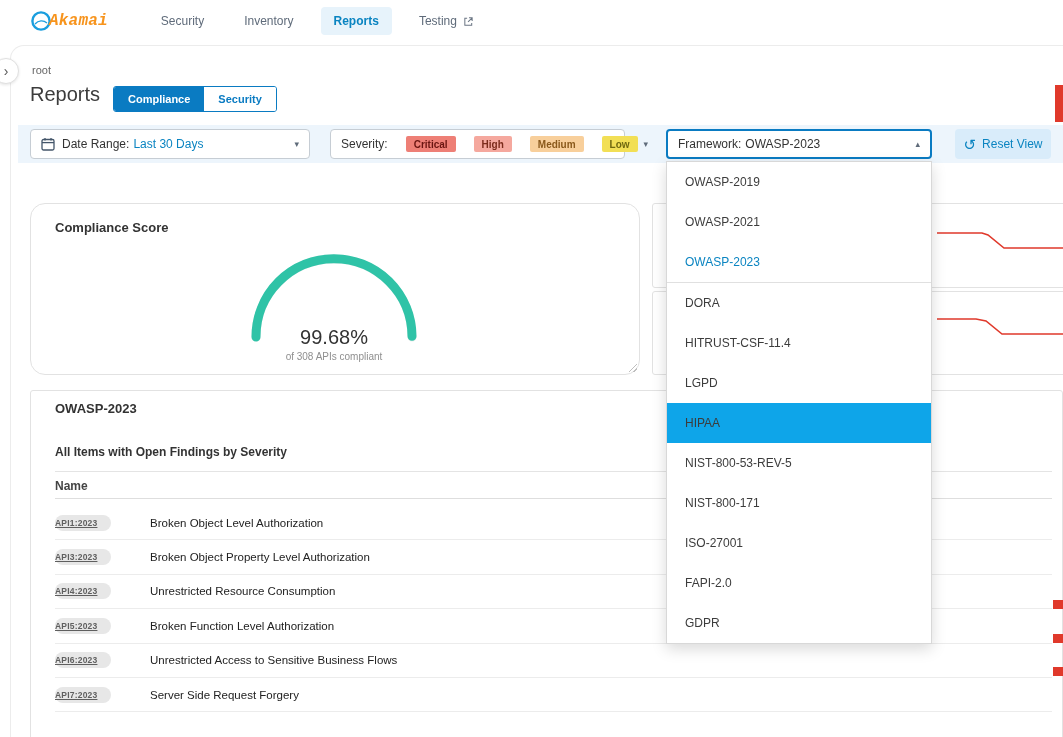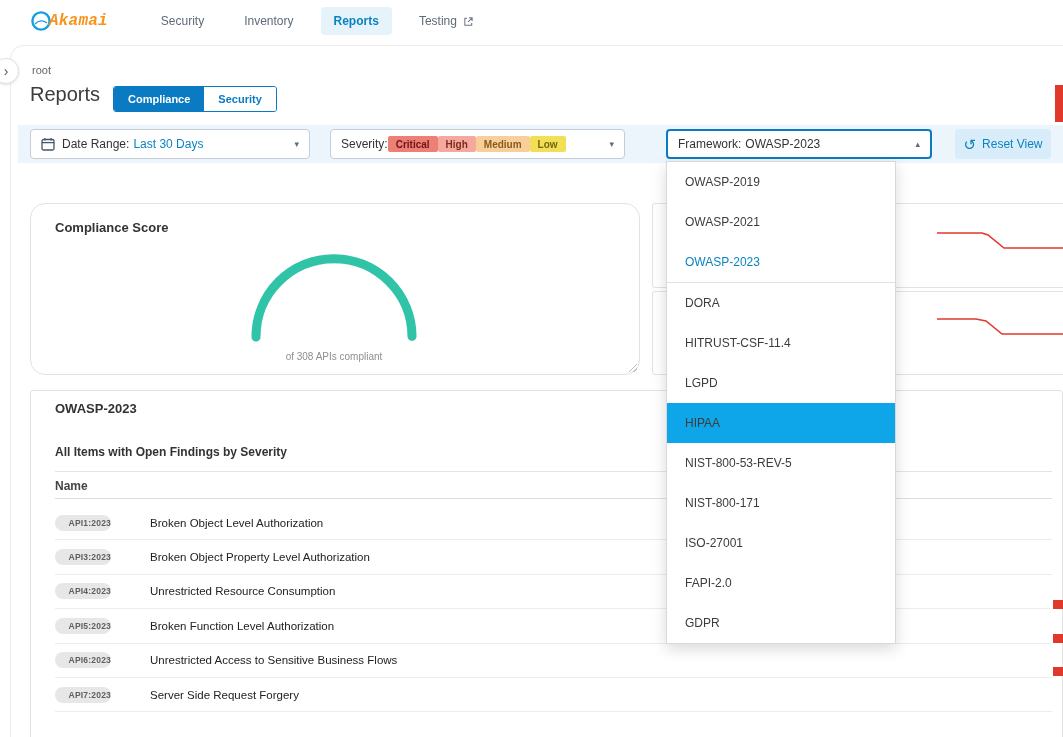--- a/index.html
+++ b/index.html
@@ -32,25 +32,25 @@
   .fbox{position:absolute;top:4px;height:30px;background:#fff;border:1px solid #c6cdd4;border-radius:4px;display:flex;align-items:center;font-size:12px;color:#333;box-sizing:border-box;padding:0 10px;cursor:pointer;}
   #fbox-date{left:12px;width:280px;}
   #fbox-sev{left:312px;width:295px;}
   #fbox-fw{left:648px;width:266px;border:2px solid #0a7bc2;}
   .flabel{color:#333;white-space:nowrap;}
   .blue-val{color:#0a84c1;margin-left:4px;white-space:nowrap;}
   .dark-val{color:#333;margin-left:4px;white-space:nowrap;}
   .chev{margin-left:auto;color:#5f6b7a;font-size:9px;padding-left:6px;}
   .cal-icon{margin-right:7px;line-height:0;}
   .sev-pills{display:flex;align-items:center;}
-  .pill{border-radius:2px;padding:2.5px 8px;font-size:10px;font-weight:bold;margin-left:0;white-space:nowrap;}
+  .pill{border-radius:2px;padding:2.5px 8px;font-size:10px;font-weight:bold;margin-left:18px;white-space:nowrap;}
   .reset-btn{position:absolute;left:937px;top:4px;width:96px;height:30px;background:#d9ecfa;border-radius:4px;color:#0a84c1;font-size:12px;display:flex;align-items:center;justify-content:center;gap:6px;cursor:pointer;}
   .reset-icon{font-size:15px;line-height:1;}
   
-  .dropdown{position:absolute;left:666px;top:161px;width:230px;background:#fff;border:1px solid #d8d8d8;box-shadow:0 5px 14px rgba(0,0,0,.15);z-index:20;box-sizing:border-box;}
+  .dropdown{position:absolute;left:666px;top:161px;width:266px;background:#fff;border:1px solid #d8d8d8;box-shadow:0 5px 14px rgba(0,0,0,.15);z-index:20;box-sizing:border-box;}
   .dd-item{height:40px;display:flex;align-items:center;padding-left:18px;font-size:12px;color:#3c3c3c;box-sizing:border-box;cursor:pointer;}
   .dd-item.selected{color:#0a84c1;}
   .dd-item.hovered{background:#0ea5e9;}
   .dd-group2{border-top:1px solid #e0e0e0;}
   
   .card{position:absolute;background:#fff;border:1px solid #e2e2e2;border-radius:3px;box-sizing:border-box;z-index:1;}
   #card-score{left:30px;top:203px;width:610px;height:172px;border-radius:15px;}
   #card-trend-a{left:652px;top:203px;width:420px;height:85px;}
   #card-trend-b{left:652px;top:291px;width:420px;height:84px;}
   #card-table{left:30px;top:390px;width:1033px;height:360px;}
@@ -62,21 +62,21 @@
   .resize-handle{position:absolute;right:2px;bottom:2px;width:11px;height:11px;background:repeating-linear-gradient(-45deg,transparent 0 2px,#bfbfbf 2px 3px);clip-path:polygon(100% 0,100% 100%,0 100%);cursor:nwse-resize;}
   
   .spark{position:absolute;line-height:0;}
   
   .tbl-subtitle{position:absolute;left:24px;top:54px;font-size:12px;font-weight:bold;color:#333;}
   .tbl-topline{position:absolute;left:24px;right:10px;top:80px;border-top:1px solid #e4e4e4;}
   .tbl-header{position:absolute;left:24px;top:88px;font-size:12px;font-weight:bold;color:#444;}
   .tbl-headline{position:absolute;left:24px;right:10px;top:107px;border-top:1px solid #dedede;}
   .t-rows{position:absolute;left:24px;right:10px;top:115px;}
   .t-row{display:flex;align-items:center;height:33.4px;border-bottom:1px solid #ececec;cursor:pointer;}
-  .t-pill{background:#e7e7e7;color:#5f5f5f;font-size:8.5px;font-weight:bold;letter-spacing:.2px;border-radius:9px;padding:3px 0;width:56px;text-align:right;}
+  .t-pill{background:#e7e7e7;color:#5f5f5f;font-size:8.5px;font-weight:bold;letter-spacing:.2px;border-radius:9px;padding:3px 0;width:56px;text-align:left;text-decoration:underline;}
   .t-name{margin-left:39px;font-size:11.5px;color:#222;}
   
   .frag{position:absolute;z-index:3;}
   #frag-top{right:0;top:85px;width:8px;height:37px;}
   #frag-r1{right:0;top:600px;width:10px;height:9px;}
   #frag-r2{right:0;top:634px;width:10px;height:9px;}
   #frag-r3{right:0;top:667px;width:10px;height:9px;}
 </style>
 </head>
 <body>
@@ -175,20 +175,21 @@
     <span>Reset View</span>
   </div>
 </div>
 
 <div class="card" id="card-score">
   <div class="card-title">Compliance Score</div>
   <svg class="gauge-svg" width="174" height="96" viewBox="0 0 174 96">
     <path id="gauge-track" fill="none" stroke-width="9" stroke-linecap="round" d="M 9 87 A 78 78 0 0 1 165 87" stroke="#ededed"></path>
     <path id="gauge-arc" fill="none" stroke-width="9" stroke-linecap="round" d="M 9 87 A 78 78 0 0 1 165.00 86.22" stroke="#2fc3a7"></path>
   </svg>
+  <div class="score-text">99.68%</div>
   <div class="score-caption">of 308 APIs compliant</div>
   <div class="resize-handle"></div>
 </div>
 
 <div class="card" id="card-trend-a">
   <span class="spark" style="left:283px;top:22px;">
     <svg width="128" height="28" viewBox="0 0 128 28">
       <polyline points="1,7 46,7 52,9 68,22 127,22" fill="none" stroke-width="1.6" stroke="#e0392b"></polyline>
     </svg>
   </span>

